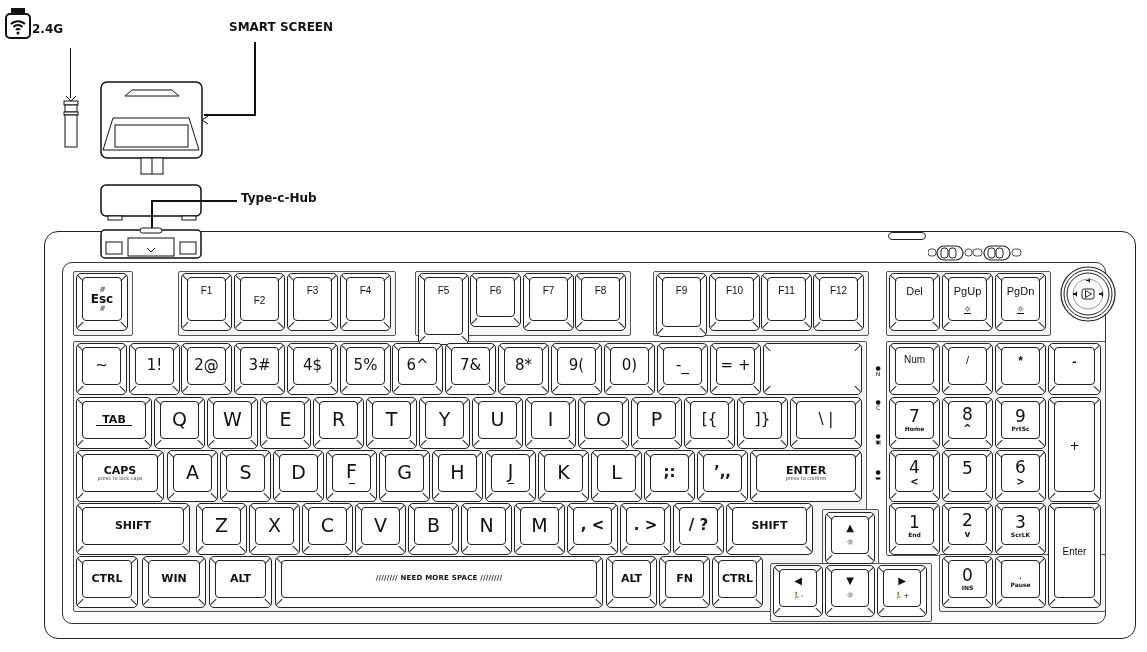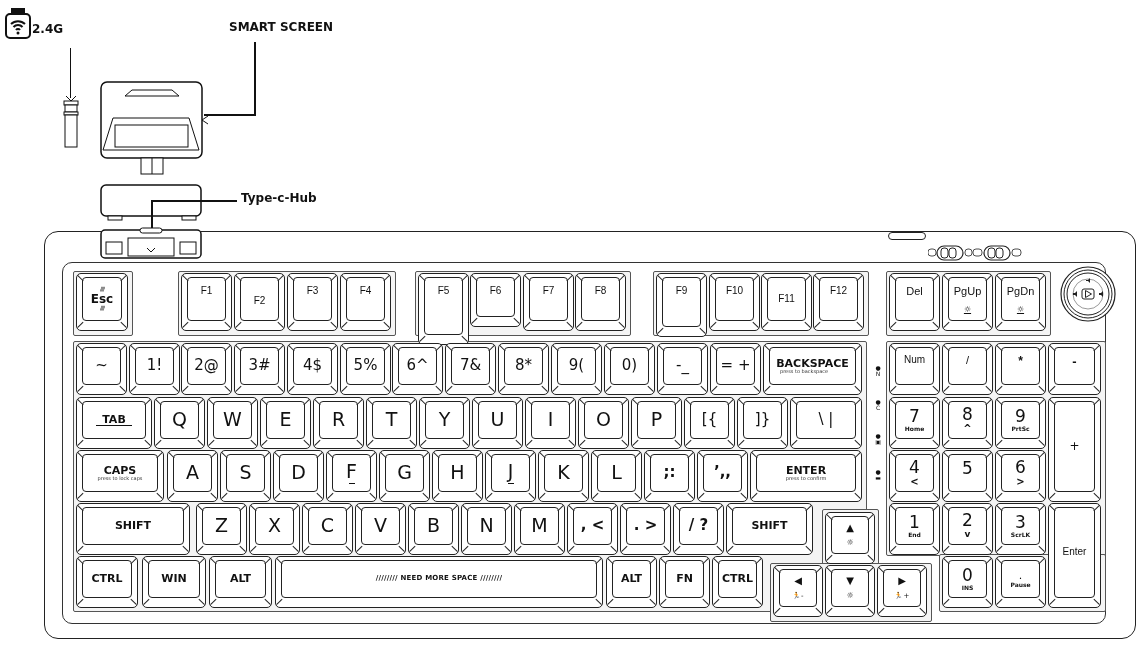--- a/index.html
+++ b/index.html
@@ -233,21 +233,21 @@
 <div class="key" style="left:709px;top:273px;width:51px;height:58px;">
       <div class="top" style="justify-content:flex-start;padding-top:6px;">
         <span class="fn" style="align-self:center">F10</span>
       </div>
       <i class="c1"></i>
       <i class="c2"></i>
       <i class="c3"></i>
       <i class="c4"></i>
     </div>
 <div class="key" style="left:761px;top:273px;width:51px;height:58px;">
-      <div class="top" style="justify-content:flex-start;padding-top:14px;">
+      <div class="top" style="justify-content:flex-start;padding-top:6px;">
         <span class="fn" style="align-self:center">F11</span>
       </div>
       <i class="c1"></i>
       <i class="c2"></i>
       <i class="c3"></i>
       <i class="c4"></i>
     </div>
 <div class="key" style="left:813px;top:273px;width:51px;height:58px;">
       <div class="top" style="justify-content:flex-start;padding-top:6px;">
         <span class="fn" style="align-self:center">F12</span>
@@ -399,24 +399,20 @@
 <div class="key" style="left:710px;top:343px;width:51px;height:52px;">
       <div class="top">
         <span class="mid">= +</span>
       </div>
       <i class="c1"></i>
       <i class="c2"></i>
       <i class="c3"></i>
       <i class="c4"></i>
     </div>
 <div class="key" style="left:763px;top:343px;width:99px;height:52px;">
-      <div class="top">
-        <span class="bold">BACKSPACE</span>
-        <span class="tiny" style="align-self:flex-start;margin-left:10px;">press to backspace</span>
-      </div>
       <i class="c1"></i>
       <i class="c2"></i>
       <i class="c3"></i>
       <i class="c4"></i>
     </div>
 
 <div class="key" style="left:76px;top:397px;width:76px;height:52px;">
       <div class="top">
         <span class="bold" style="border-bottom:1.5px solid #111;padding:0 6px;">TAB</span>
       </div>

